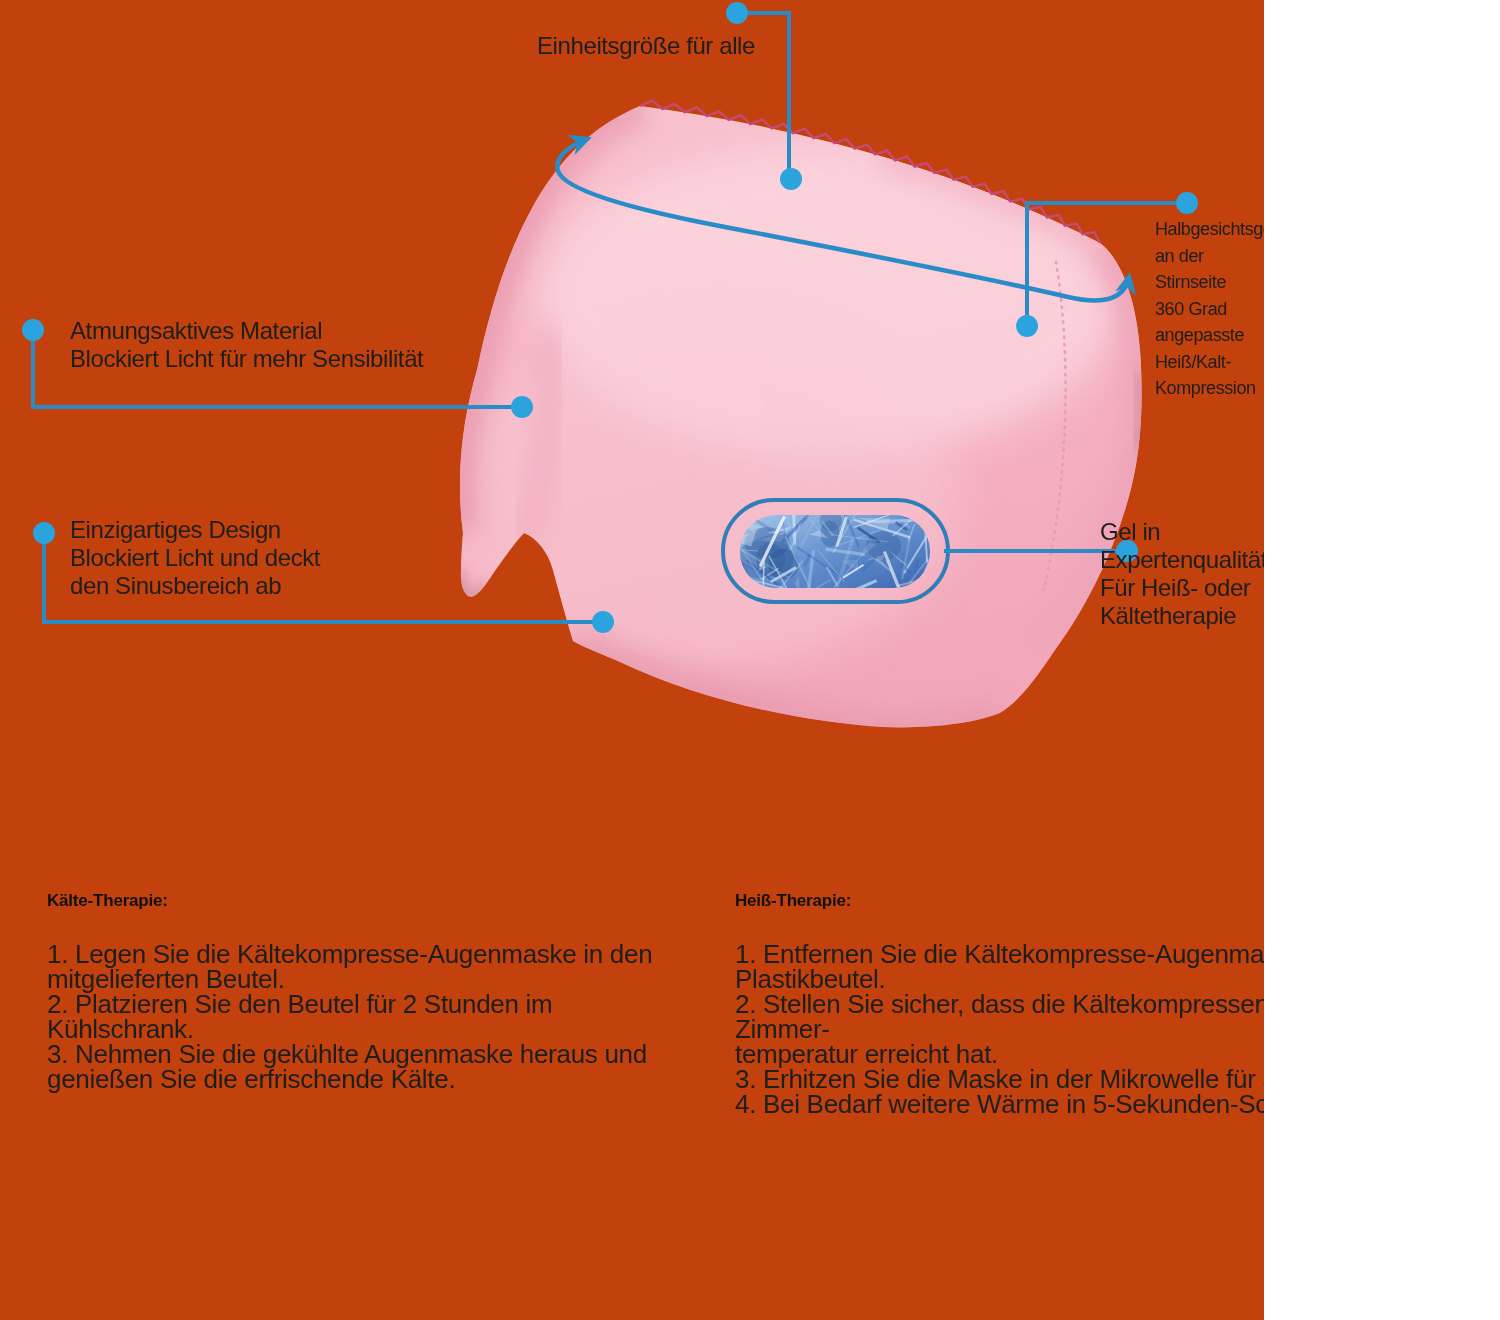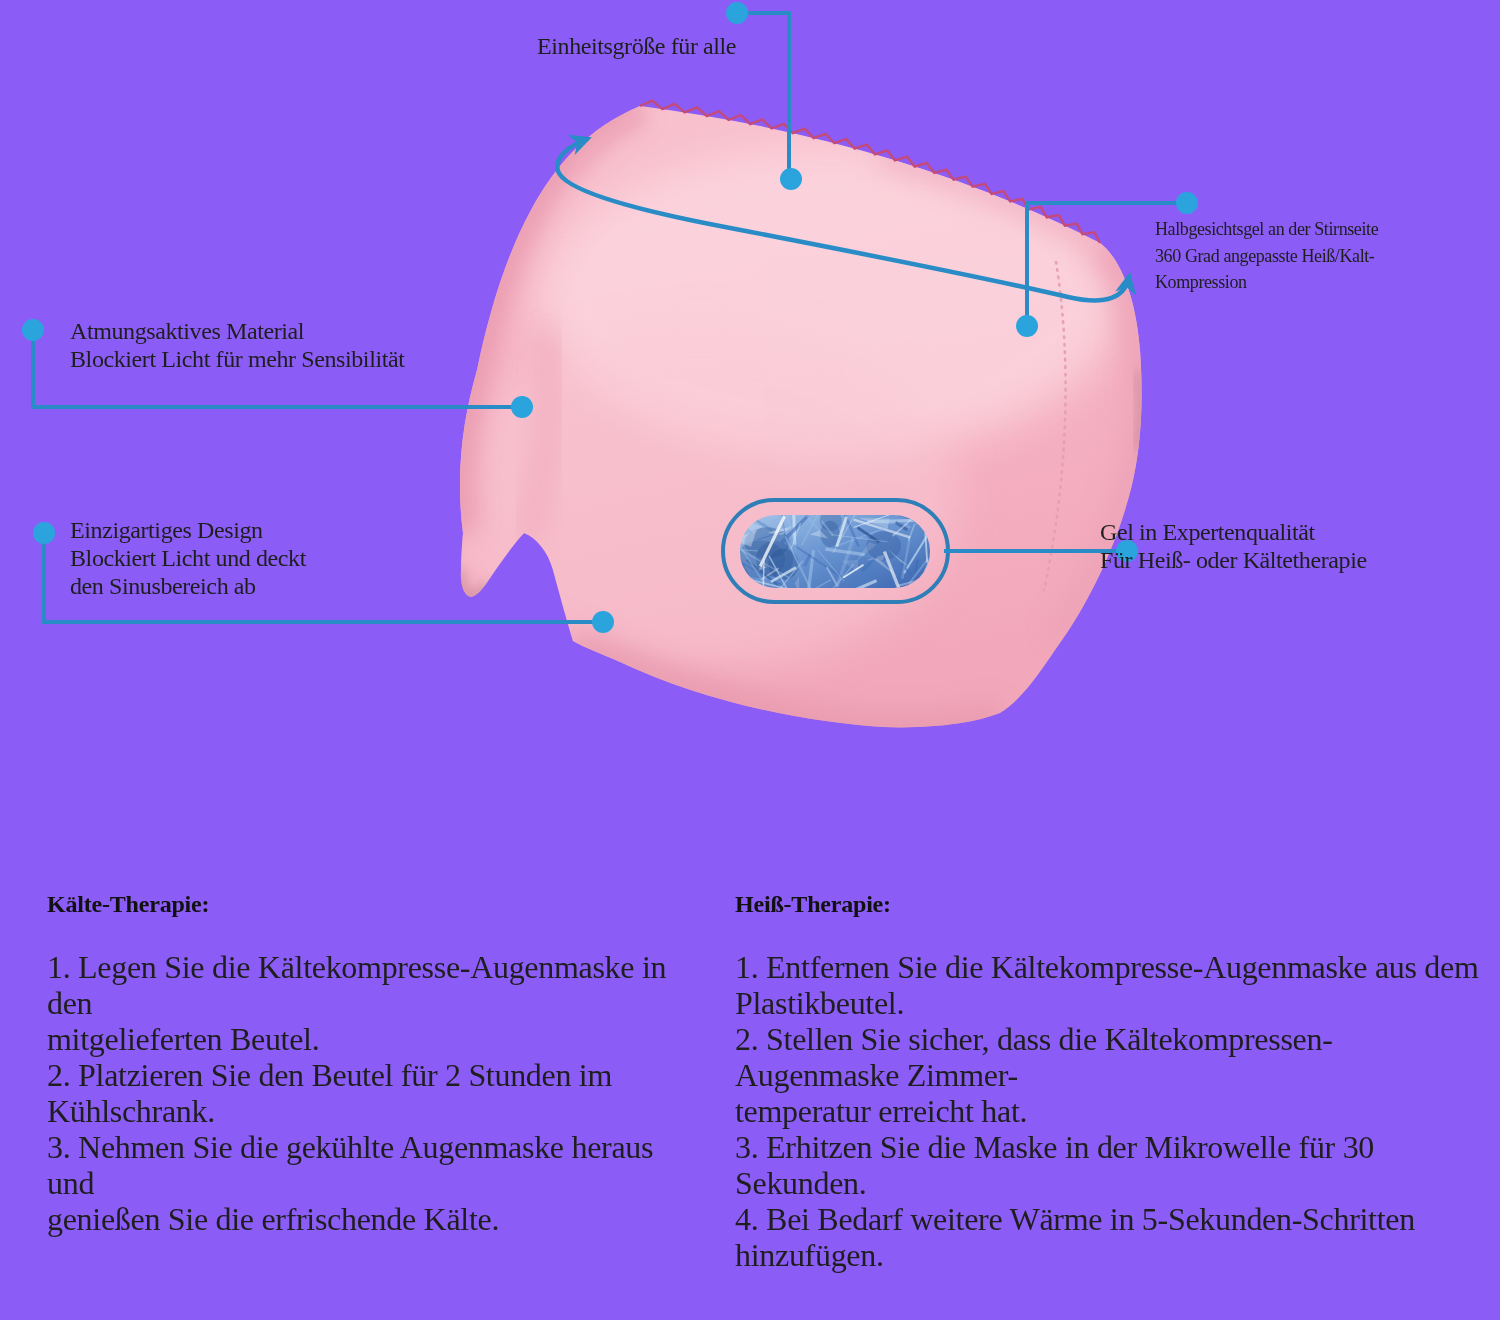--- a/index.html
+++ b/index.html
@@ -1,33 +1,33 @@
 <!DOCTYPE html>
 <html style="--accent_blue: #2a8cc6; --dot_blue: #2ba4de; --ring_blue: #2e7fb8; --zigzag_pink: #c64a78; --cap_pink: #f6b5c4; --cap_highlight: #fcd9e2; --cap_shadow: #e795ab; --gel_dark: #3b66b0; --gel_light: #a6c6ea; --text_color: #1e1e1e;"><head>
 <meta charset="utf-8">
 <style>
   :root{
     --accent_blue:#2a8cc6; --dot_blue:#2ba4de; --ring_blue:#2e7fb8;
     --zigzag_pink:#c64a78; --cap_pink:#f6b5c4; --cap_highlight:#fcd9e2;
     --cap_shadow:#e795ab; --text_color:#1e1e1e;
   }
   html,body{margin:0;padding:0;background:#fff;}
-  #stage{position:relative;width:1500px;height:1320px;background:#8b5cf6;overflow:hidden;
-         font-family:Liberation Serif, serif;color:var(--text_color);}
+  #stage{position:relative;width:1264px;height:1320px;background:#c2410c;overflow:hidden;
+         font-family:Liberation Sans, sans-serif;color:var(--text_color);}
   #art{position:absolute;left:0;top:0;z-index:1;}
   .h-line,.v-line{position:absolute;background:var(--accent_blue);z-index:3;}
   .h-line{height:4px;} .v-line{width:4px;}
   .dot{position:absolute;width:22px;height:22px;border-radius:50%;
        background:var(--dot_blue);transform:translate(-50%,-50%);z-index:4;}
   .label{position:absolute;z-index:5;white-space:pre-line;color:var(--text_color);
          font-size:24px;line-height:28px;letter-spacing:-0.4px;}
   .label.small{font-size:18px;line-height:26.5px;}
   .therapy{position:absolute;z-index:5;}
-  .therapy h3{margin:0;font-size:24px;font-weight:700;letter-spacing:-0.2px;color:#111;}
-  .therapy .steps{margin-top:31px;font-size:32px;line-height:36px;
+  .therapy h3{margin:0;font-size:17px;font-weight:700;letter-spacing:-0.2px;color:#111;}
+  .therapy .steps{margin-top:31px;font-size:26px;line-height:25px;
                   letter-spacing:-0.3px;white-space:pre-line;}
 </style>
 </head>
 <body>
 
 <div id="stage">
 
   <svg id="art" width="1500" height="1320" viewBox="0 0 1500 1320">
     <defs>
       <clipPath id="capClip">

